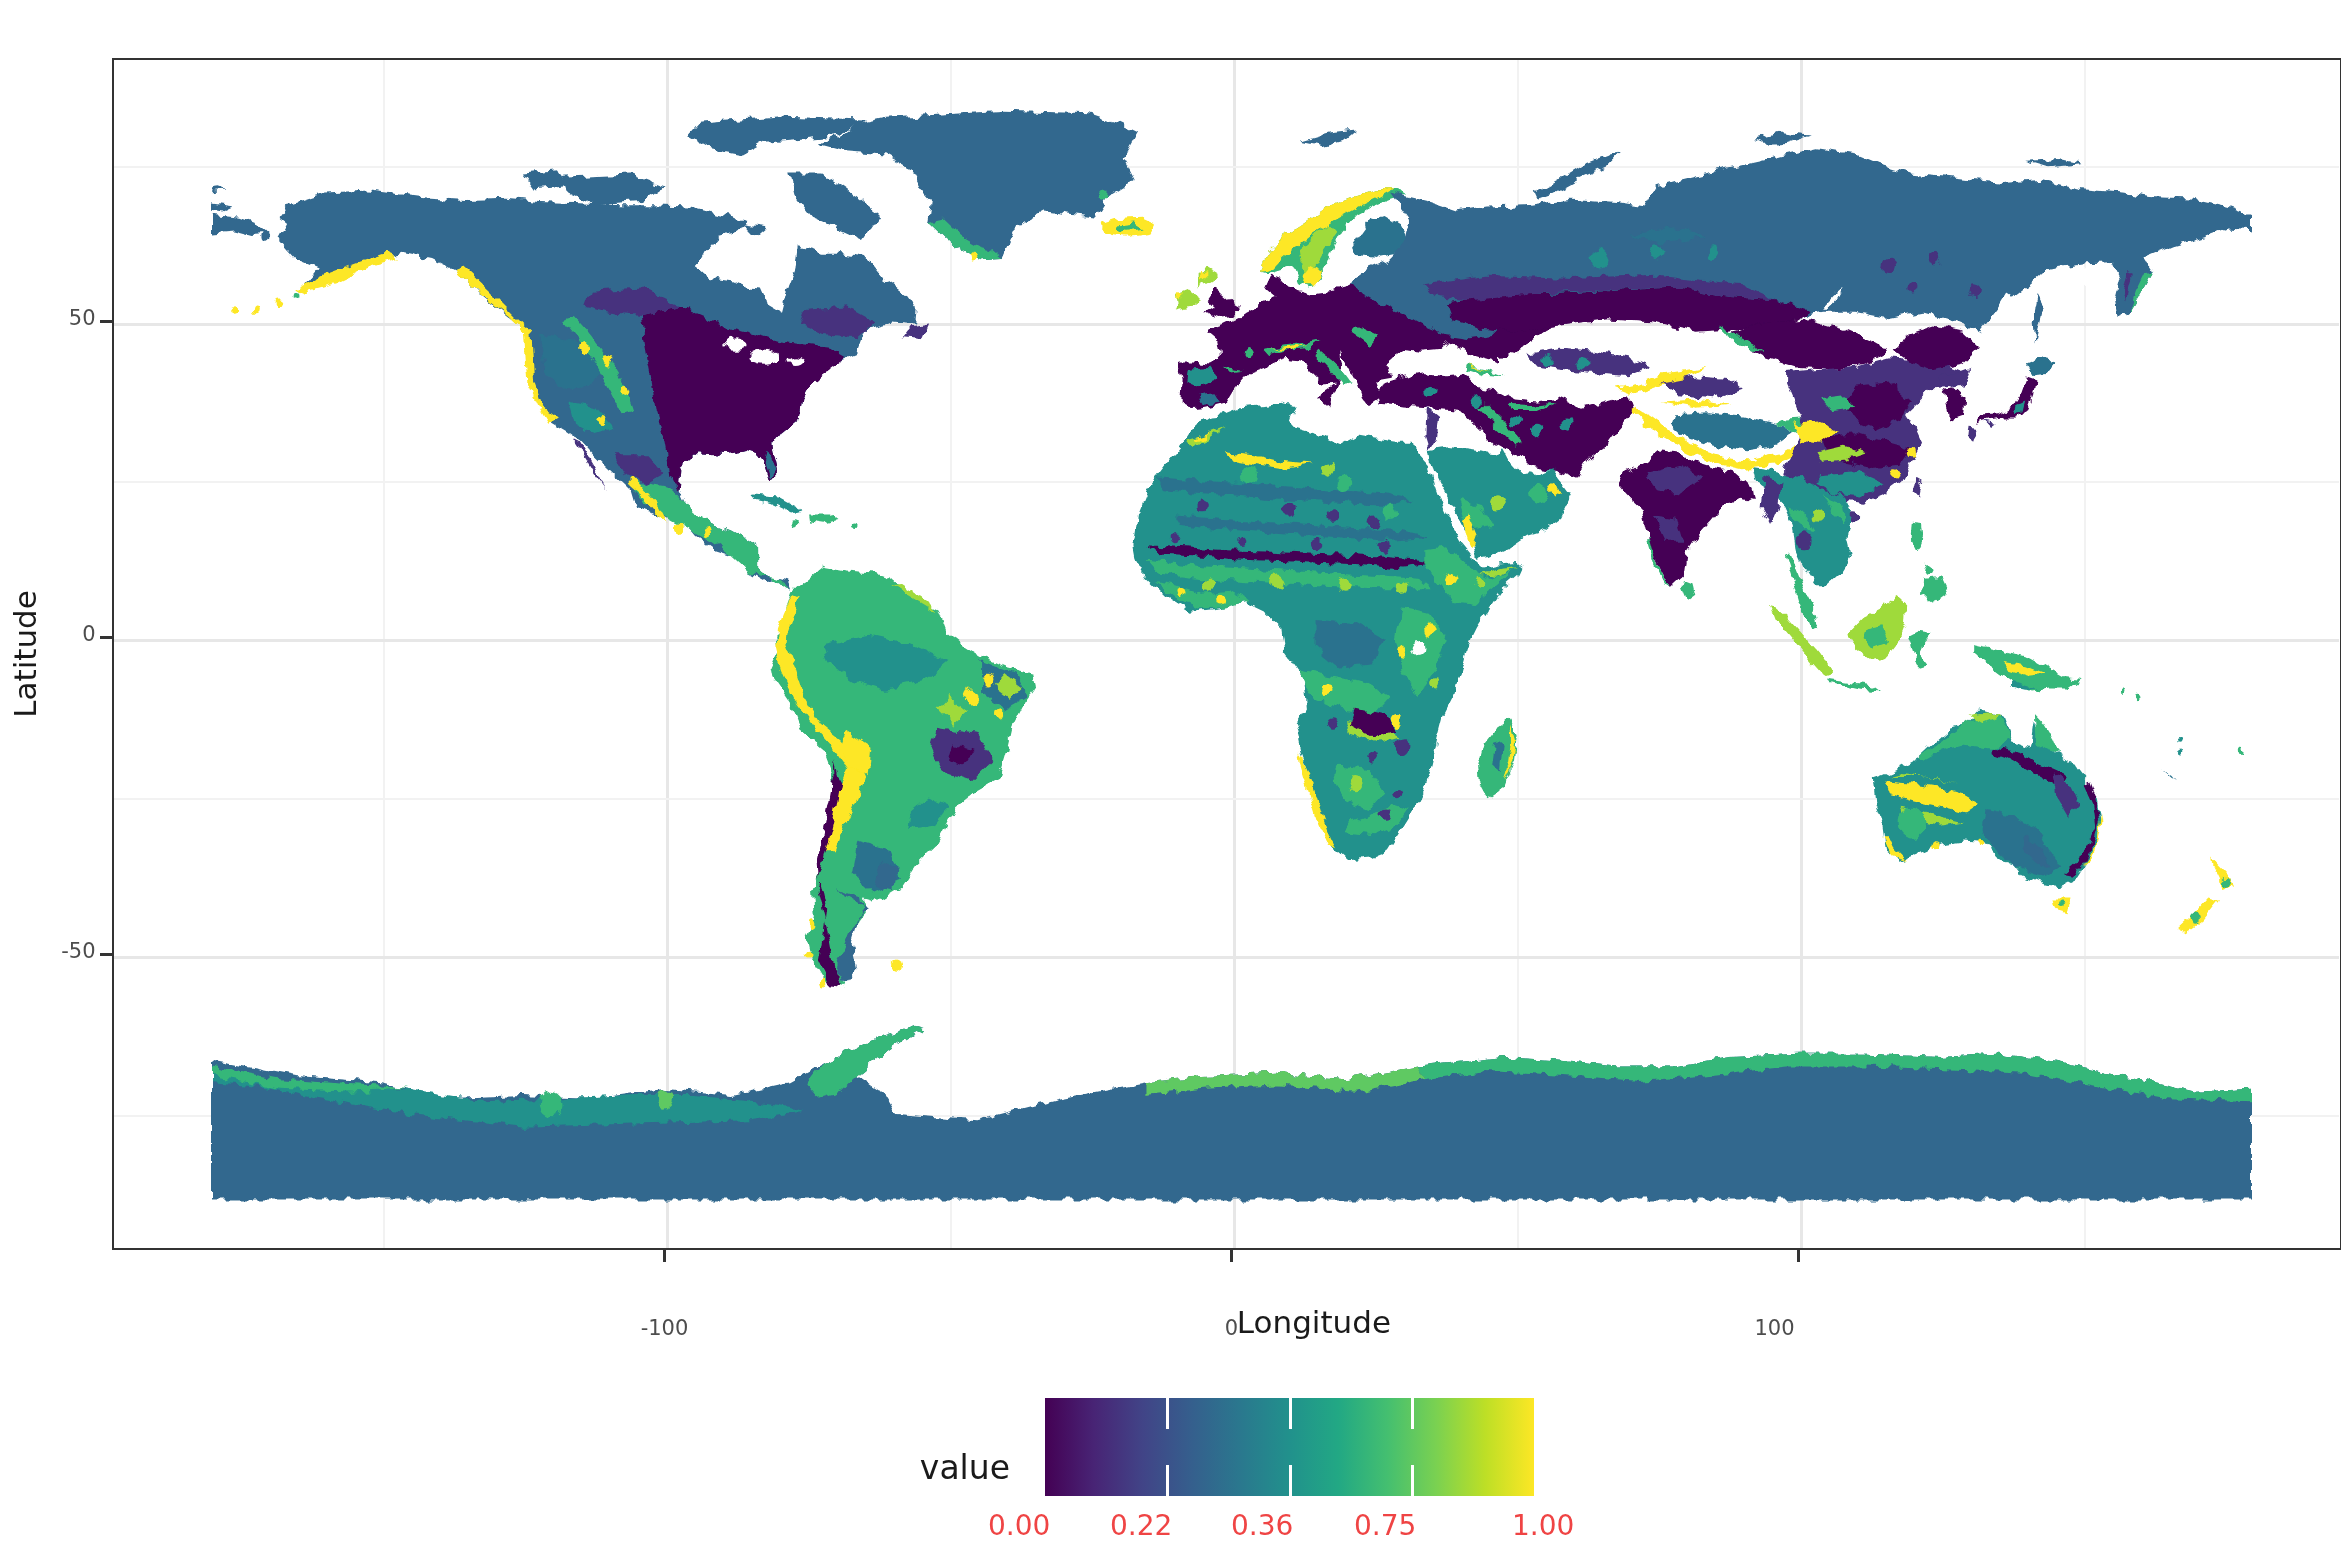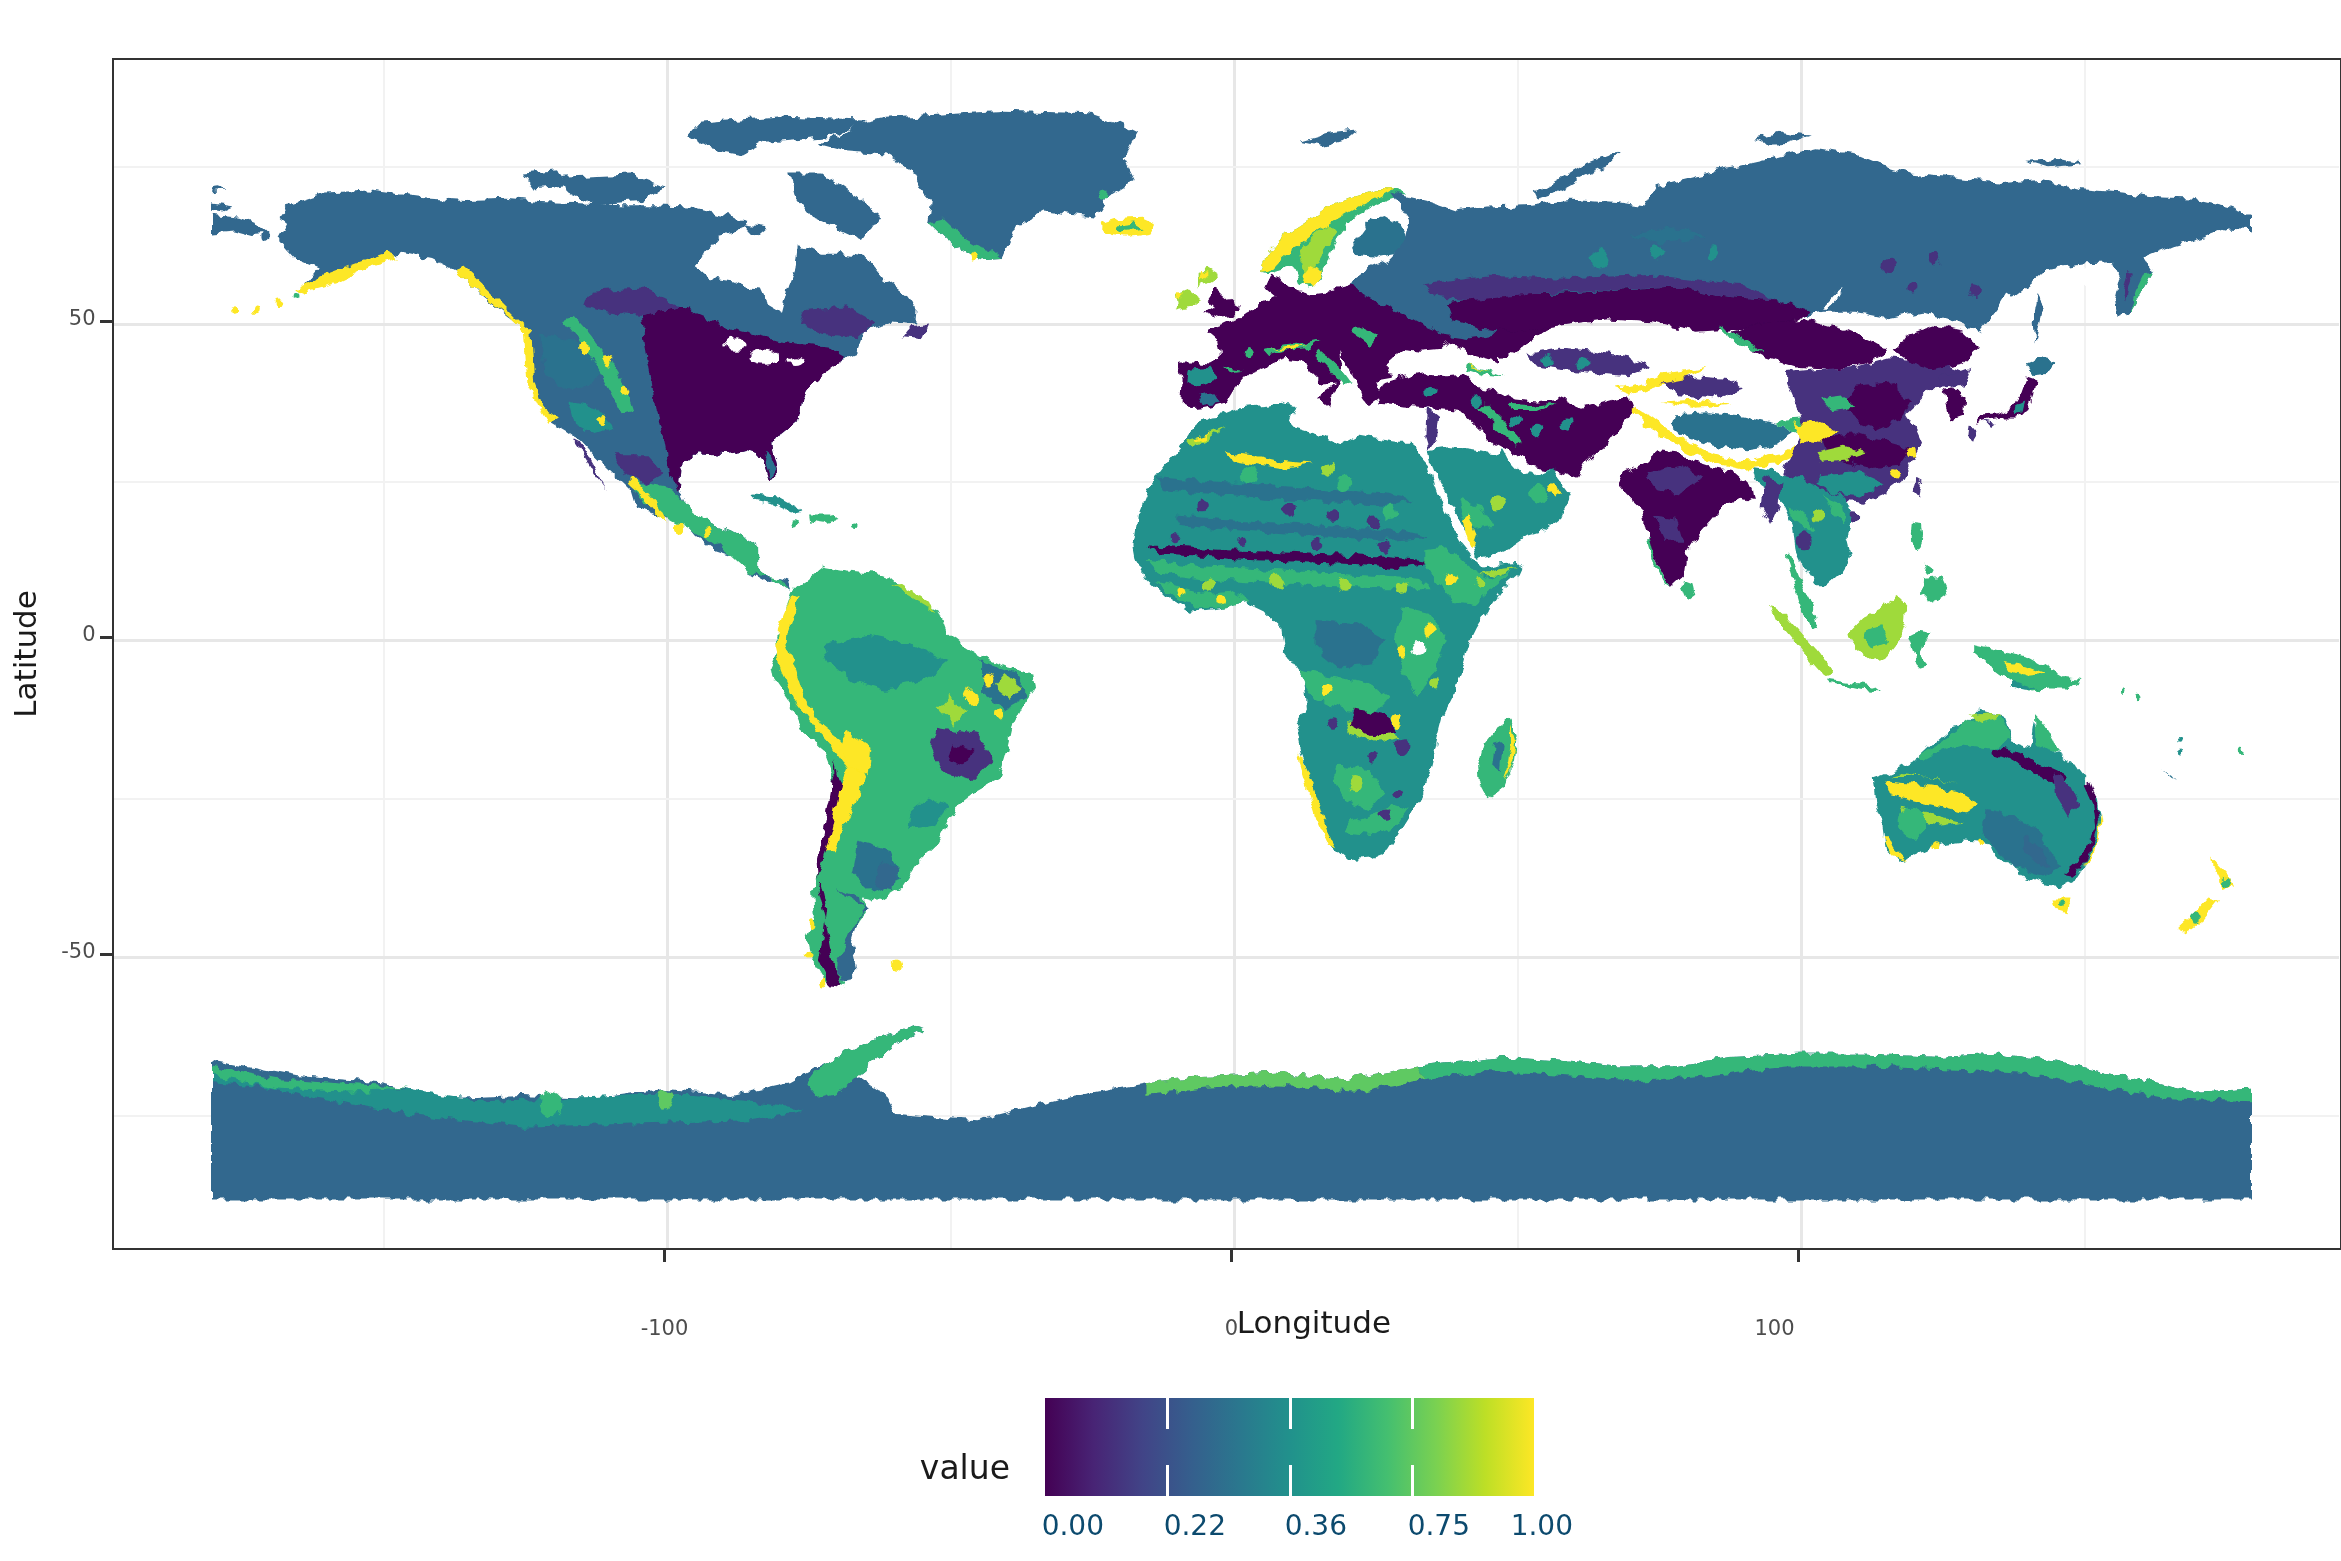--- a/index.html
+++ b/index.html
@@ -26,21 +26,21 @@
   .axis-title{position:absolute;font-size:31px;color:#1a1a1a;}
   #xtitle{left:1060px;top:1304px;width:331px;text-align:right;}
   #ytitle{left:25px;top:654px;transform:translate(-50%,-50%) rotate(-90deg);white-space:nowrap;}
   #legend-title{position:absolute;left:785px;top:1448px;width:225px;text-align:right;
                 font-size:33px;color:#1a1a1a;}
   #legend-bar{position:absolute;left:1045px;top:1398px;width:489px;height:98px;
      background:linear-gradient(to right,#440154 0%,#482475 10%,#414487 20%,#355f8d 30%,
         #2a788e 40%,#21918c 50%,#22a884 60%,#44bf70 70%,#7ad151 80%,#bddf26 90%,#fde725 100%);}
   .lbar-tick{position:absolute;width:2.5px;height:31px;background:#fff;}
   .lbar-tick.t{top:0;} .lbar-tick.b{bottom:0;}
-  .leglab{position:absolute;top:1509px;width:116px;text-align:right;font-size:28px;color:#0c4a6e;}
+  .leglab{position:absolute;top:1509px;width:116px;text-align:left;font-size:28px;color:#ef4444;}
   
   .b{fill:#31688e}.t2{fill:#2c728e}.t{fill:#21918c}.g{fill:#35b779}.g2{fill:#5ec962}
   .yg{fill:#9fda3a}.p{fill:#440154}.p2{fill:#46327e}.y{fill:#fde725}.w{fill:#ffffff}
 </style>
 </head>
 <body>
 
 <div id="fig">
 
 
@@ -398,16 +398,16 @@
     <div class="lbar-tick t" style="left:244px"></div>
     <div class="lbar-tick t" style="left:366px"></div>
     <div class="lbar-tick b" style="left:121px"></div>
     <div class="lbar-tick b" style="left:244px"></div>
     <div class="lbar-tick b" style="left:366px"></div>
   </div>
   <div class="leglab" style="left:988px">0.00</div>
   <div class="leglab" style="left:1110px">0.22</div>
   <div class="leglab" style="left:1231px">0.36</div>
   <div class="leglab" style="left:1354px">0.75</div>
-  <div class="leglab" style="left:1457px">1.00</div>
+  <div class="leglab" style="left:1512px">1.00</div>
 
 </div>
 
 
 </body></html>

